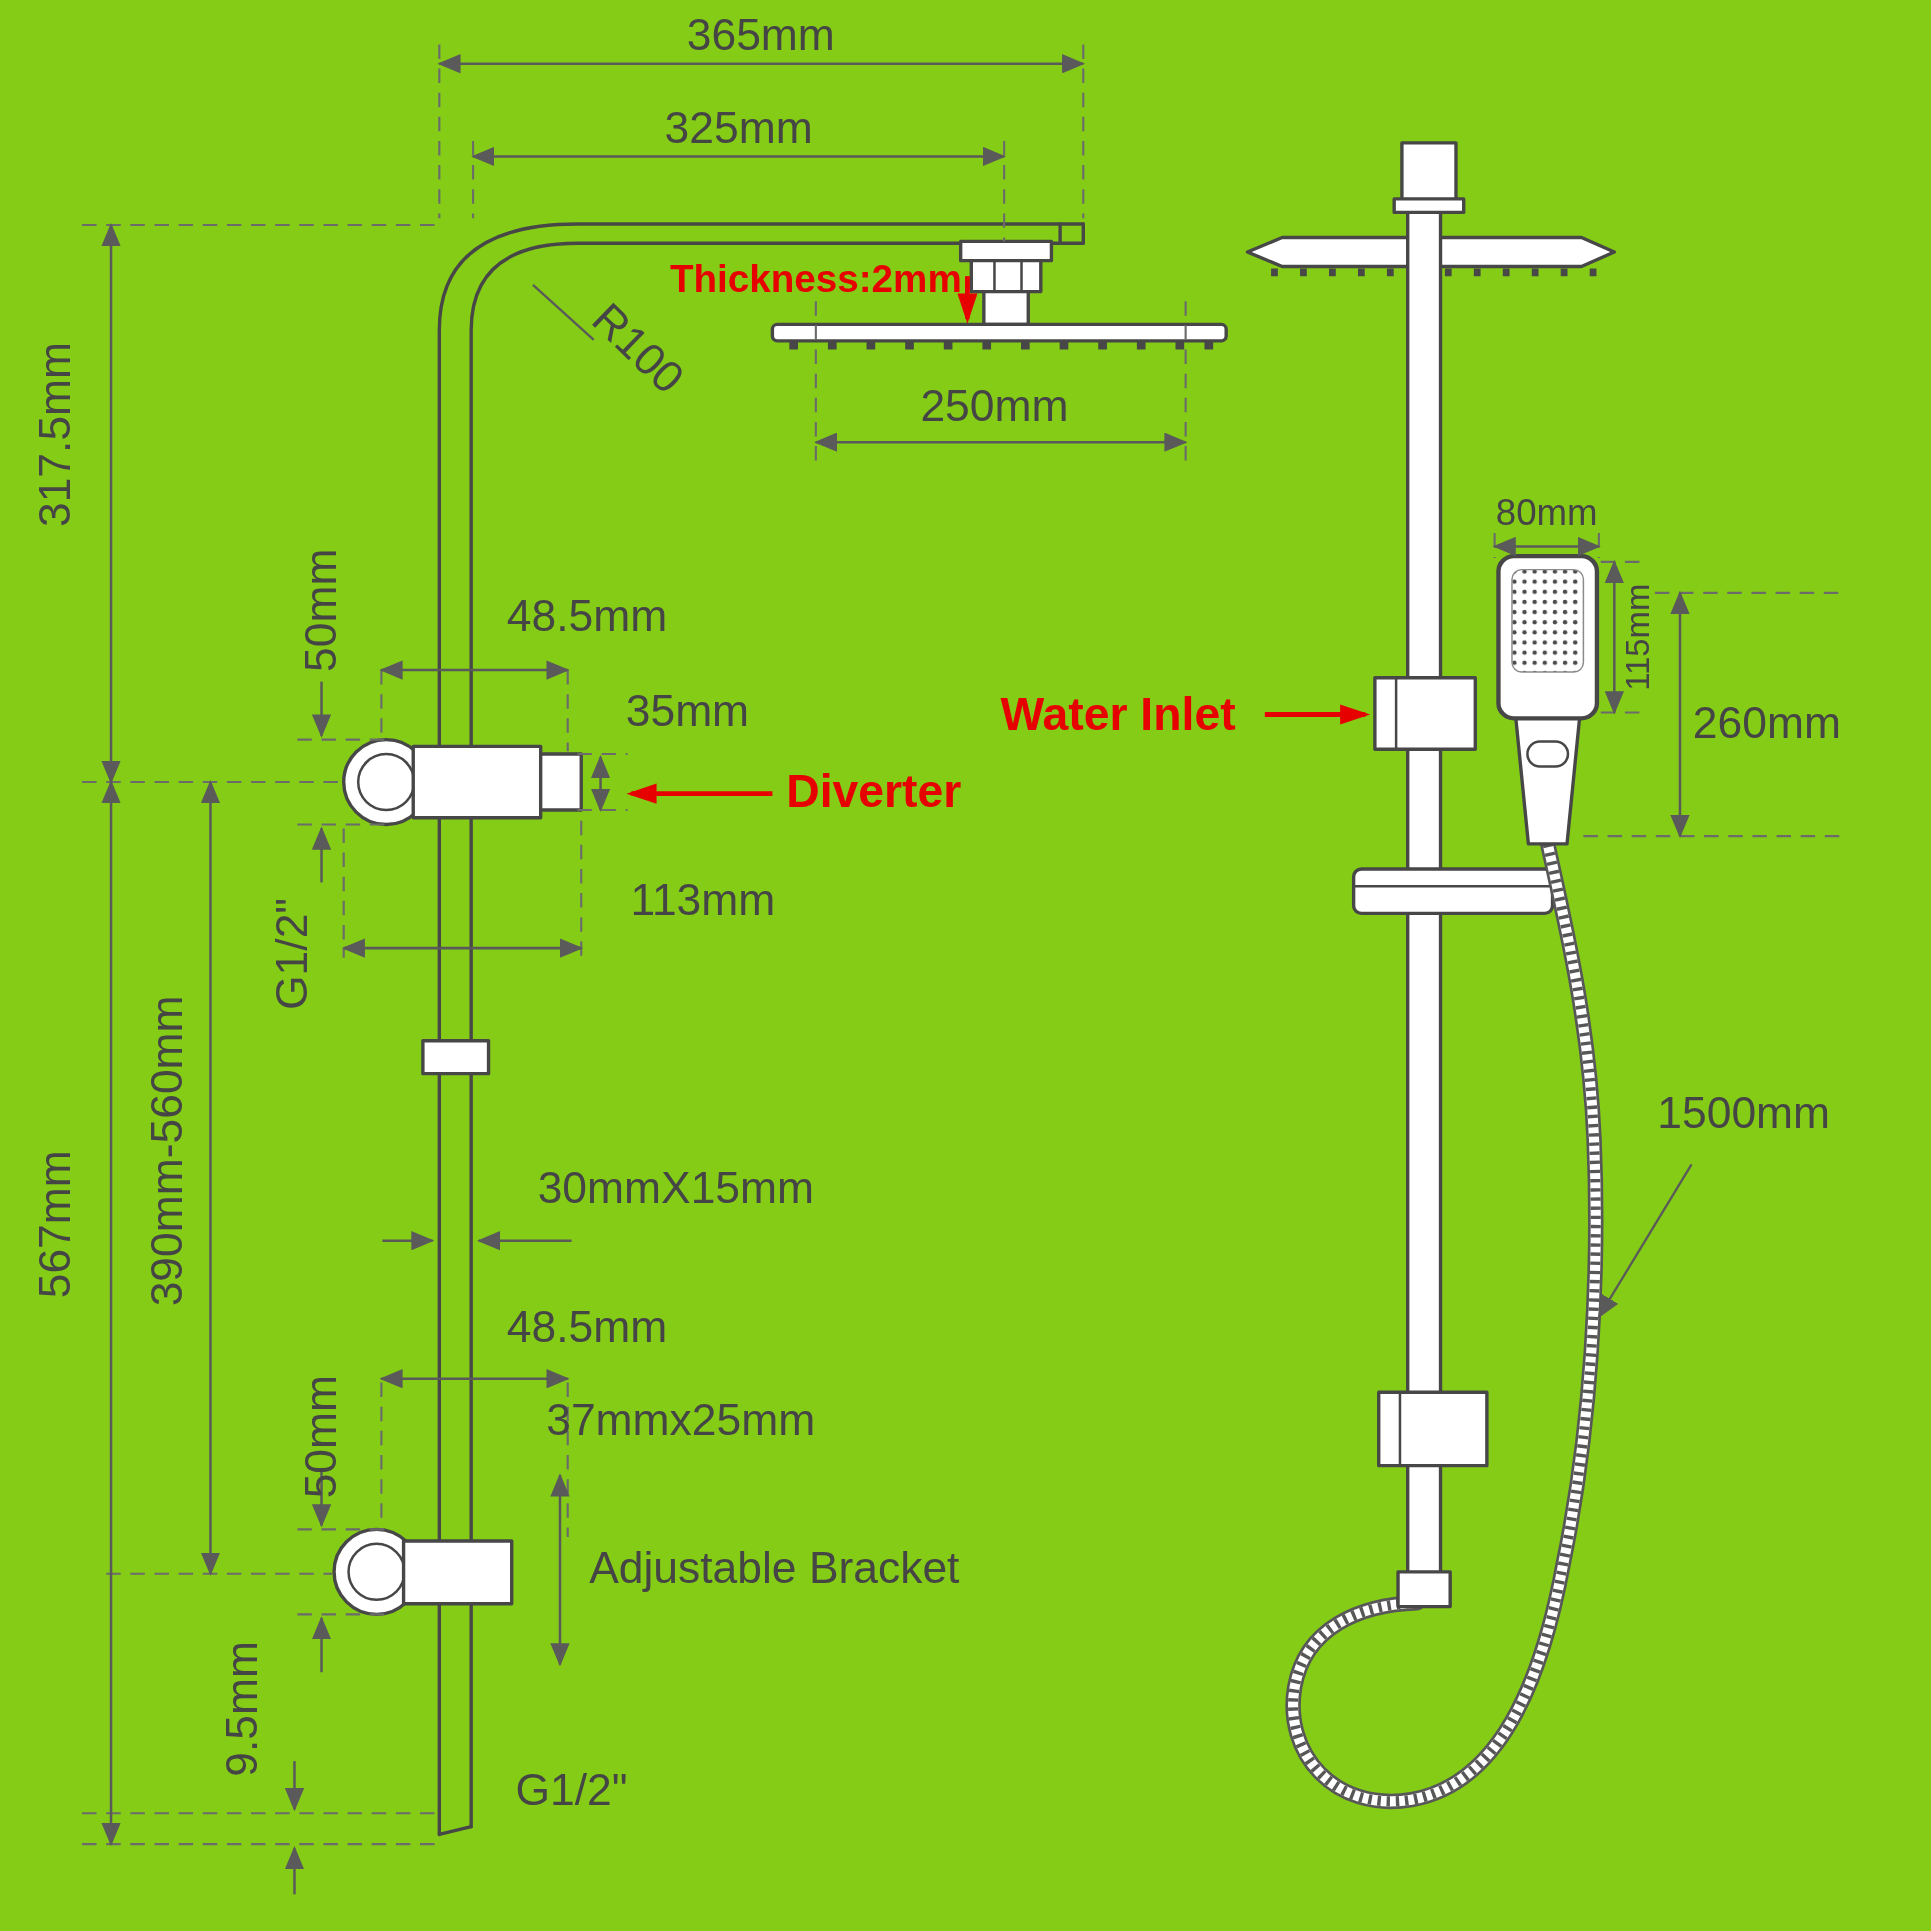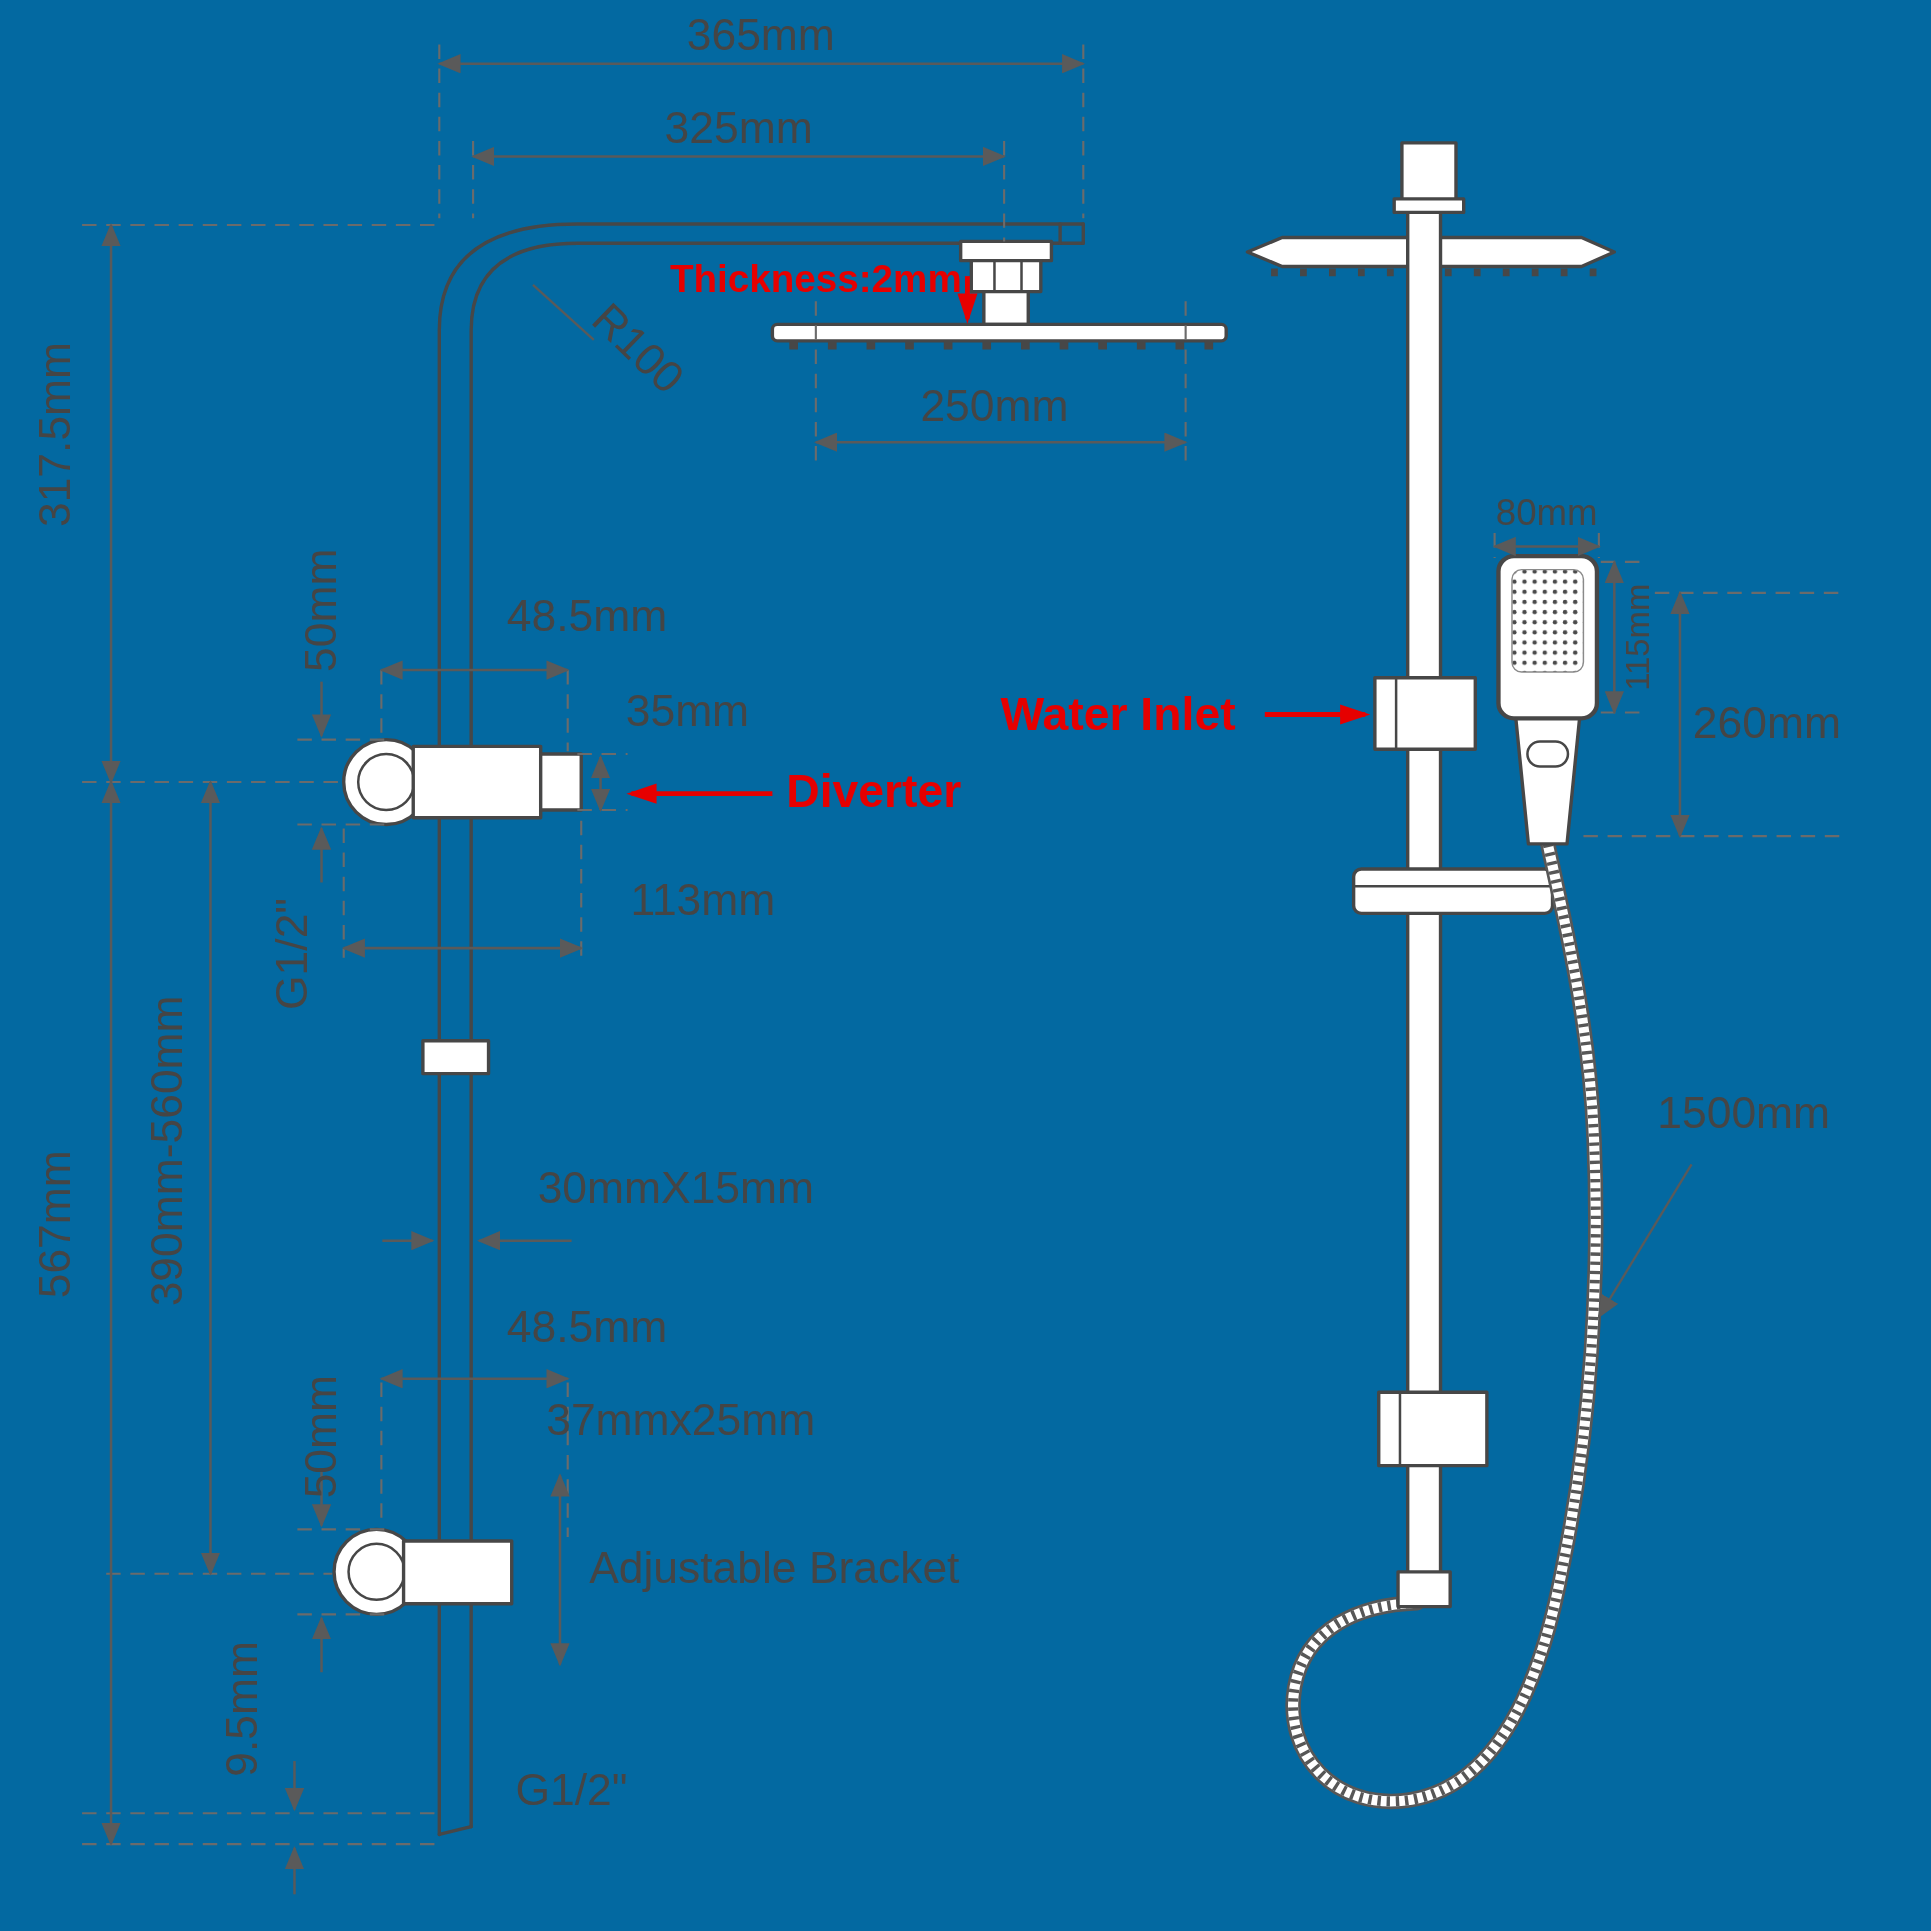--- a/index.html
+++ b/index.html
@@ -1,16 +1,16 @@
 <!DOCTYPE html>
 <html><head>
 <meta charset="utf-8">
 <style>
   html,body{margin:0;padding:0;background:#ffffff}
-  .stage{width:1931px;height:1931px;background:#0369a1;position:relative;overflow:hidden}
+  .stage{width:1931px;height:1931px;background:#84cc16;position:relative;overflow:hidden}
   svg{display:block}
   .outline{fill:none;stroke:#474747;stroke-width:3.5;stroke-linecap:round;stroke-linejoin:round}
   .part{fill:#ffffff;stroke:#474747;stroke-width:3.5;stroke-linejoin:round}
   .part4{fill:#ffffff;stroke:#474747;stroke-width:4.5;stroke-linejoin:round}
   .inner{fill:none;stroke:#474747;stroke-width:2.6}
   .ticks{fill:none;stroke:#474747;stroke-width:9}
   .ticks7{fill:none;stroke:#474747;stroke-width:7}
   .ext{fill:none;stroke:#6b6b6b;stroke-width:2.2;stroke-dasharray:15 10}
   .dimline{fill:none;stroke:#5a5a5a;stroke-width:2.6}
   .leader{fill:none;stroke:#5a5a5a;stroke-width:2.4}

